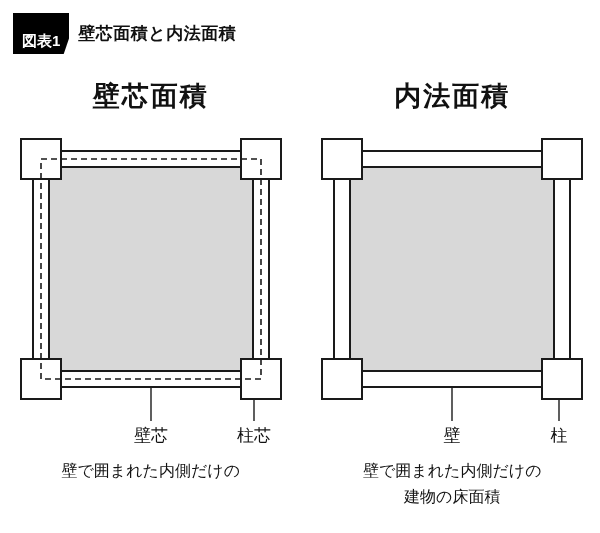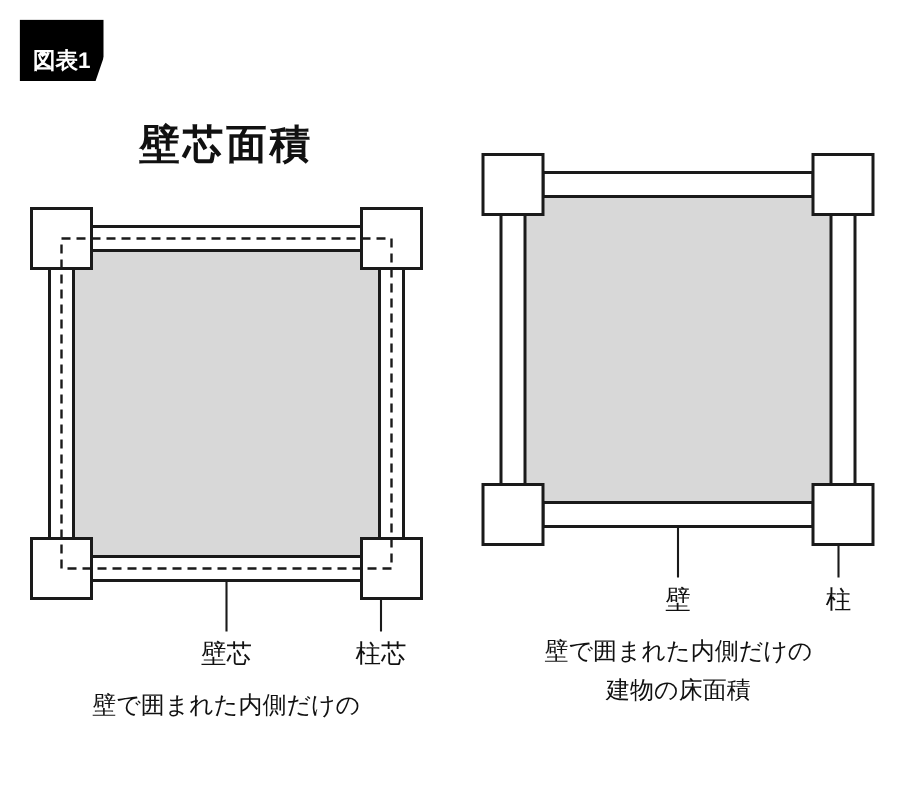--- a/index.html
+++ b/index.html
@@ -20,20 +20,21 @@
   svg text { font-family:inherit; font-size:17px; fill:#111; }
   .caption { margin-top:12px; font-size:16px; line-height:1.6; text-align:center; }
 </style>
 </head>
 <body>
 
 <div class="page">
 
   <div class="header">
     <span class="badge">図表1</span>
+    <span class="fig-title">壁芯面積と内法面積</span>
   </div>
 
   <div class="columns">
 
     <div class="col">
       <div class="area-heading">壁芯面積</div>
 
       <svg class="diagram" viewBox="0 0 270 312">
 
         <rect x="33" y="33" width="204" height="204" fill="#d8d8d8"></rect>
@@ -56,20 +57,21 @@
         <text x="135" y="307" text-anchor="middle">壁芯</text>
         <text x="238" y="307" text-anchor="middle">柱芯</text>
       </svg>
 
       <div class="caption">
         <span>壁で囲まれた内側だけの</span><br>
       </div>
     </div>
 
     <div class="col">
+      <div class="area-heading">内法面積</div>
 
       <svg class="diagram" viewBox="0 0 270 312">
 
         <rect x="33" y="33" width="204" height="204" fill="#d8d8d8"></rect>
 
         <rect x="45" y="17" width="180" height="16" fill="#fff" stroke="#1a1a1a" stroke-width="2"></rect>
         <rect x="45" y="237" width="180" height="16" fill="#fff" stroke="#1a1a1a" stroke-width="2"></rect>
         <rect x="17" y="45" width="16" height="180" fill="#fff" stroke="#1a1a1a" stroke-width="2"></rect>
         <rect x="237" y="45" width="16" height="180" fill="#fff" stroke="#1a1a1a" stroke-width="2"></rect>
 

